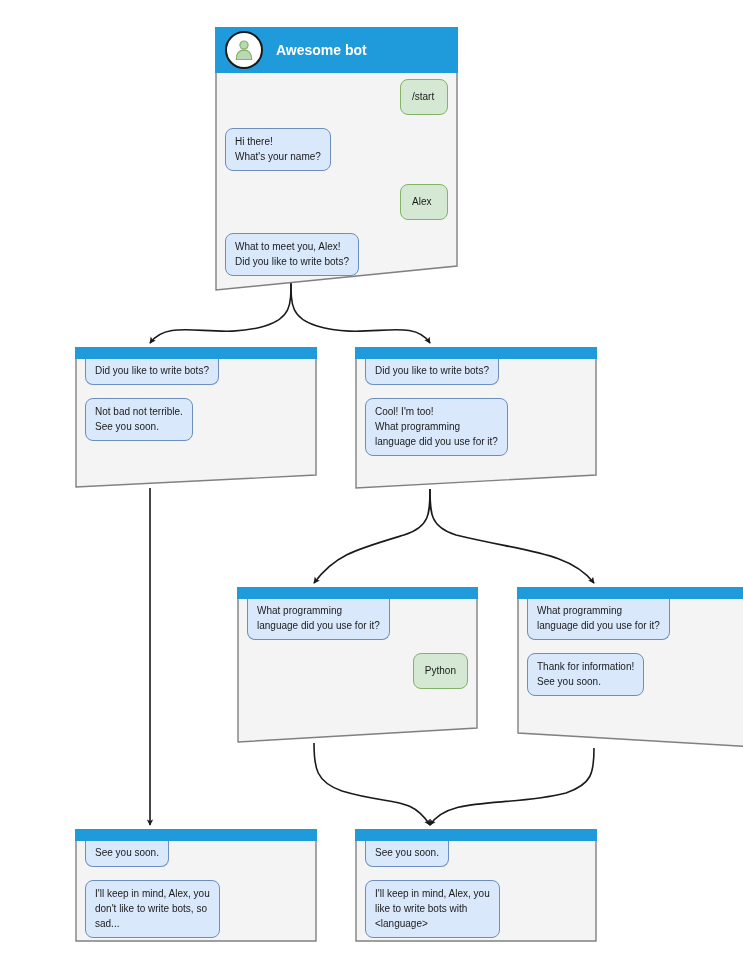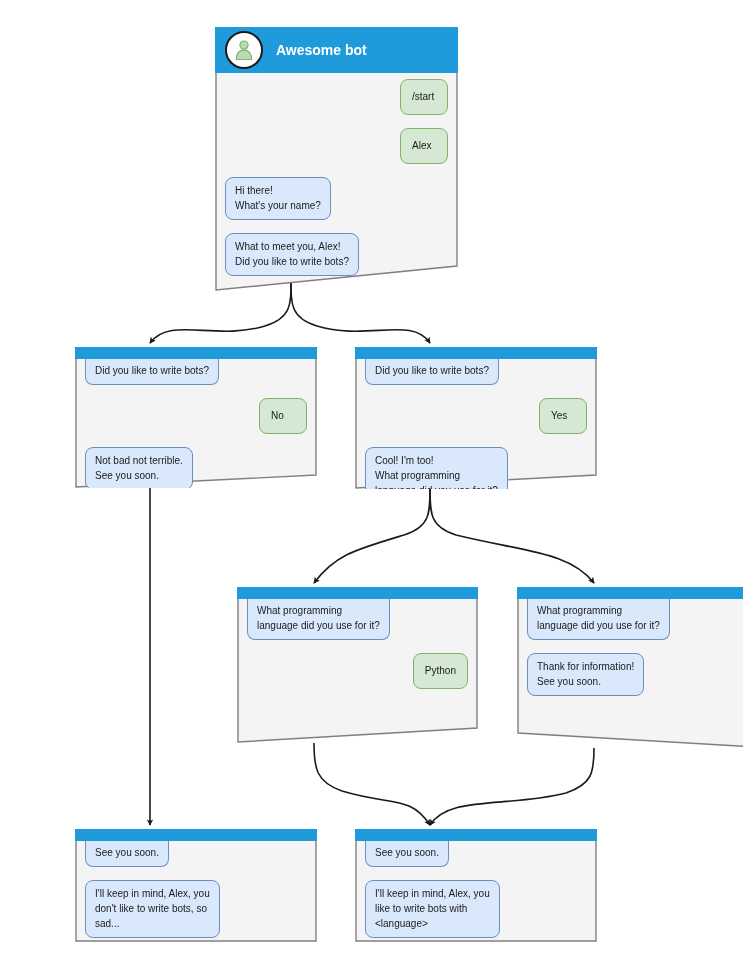--- a/index.html
+++ b/index.html
@@ -157,69 +157,63 @@
             <path d="M4.3,21.5 C4.3,14.7 7.6,12.2 12,12.2 C16.4,12.2 19.7,14.7 19.7,21.5 Z" fill="#b9d8b5" stroke="#82b366" stroke-width="1.2"></path>
           </svg>
         </div>
         <div class="bot-title">Awesome bot</div>
       </div>
 
       <div class="msgs" style="top:52px;">
         <div class="msg-row user">
           <div class="bubble user">/start</div>
         </div>
+        <div class="msg-row bot">
+          <div class="bubble bot">Hi there!
+What's your name?</div>
+        </div>
         <div class="msg-row user">
           <div class="bubble user">Alex</div>
-        </div>
-        <div class="msg-row bot">
-          <div class="bubble bot">Hi there!
-What's your name?</div>
         </div>
         <div class="msg-row bot">
           <div class="bubble bot">What to meet you, Alex!
 Did you like to write bots?</div>
         </div>
       </div>
     </div>
   </div>
 
   <div class="node" style="left:30px; top:347px; width:242px; height:141px;">
     <svg class="node-shape" viewBox="0 0 242 141" preserveAspectRatio="none">
       <polygon points="1,1 241,1 241,128 1,140" fill="#f4f4f4" stroke="#808080" stroke-width="1.4"></polygon>
     </svg>
     <div class="node-body">
       <div class="chat-header thin"></div>
       <div class="msgs" style="top:12px;">
         <div class="msg-row bot">
           <div class="bubble bot clipped">Did you like to write bots?</div>
         </div>
-        <div class="msg-row user">
-          <div class="bubble user">No</div>
-        </div>
         <div class="msg-row bot">
           <div class="bubble bot">Not bad not terrible.
 See you soon.</div>
         </div>
       </div>
     </div>
   </div>
 
   <div class="node" style="left:310px; top:347px; width:242px; height:142px;">
     <svg class="node-shape" viewBox="0 0 242 142" preserveAspectRatio="none">
       <polygon points="1,1 241,1 241,128 1,141" fill="#f4f4f4" stroke="#808080" stroke-width="1.4"></polygon>
     </svg>
     <div class="node-body">
       <div class="chat-header thin"></div>
       <div class="msgs" style="top:12px;">
         <div class="msg-row bot">
           <div class="bubble bot clipped">Did you like to write bots?</div>
         </div>
-        <div class="msg-row user">
-          <div class="bubble user">Yes</div>
-        </div>
         <div class="msg-row bot">
           <div class="bubble bot">Cool! I'm too!
 What programming
 language did you use for it?</div>
         </div>
       </div>
     </div>
   </div>
 
   <div class="node" style="left:192px; top:587px; width:241px; height:156px;">

